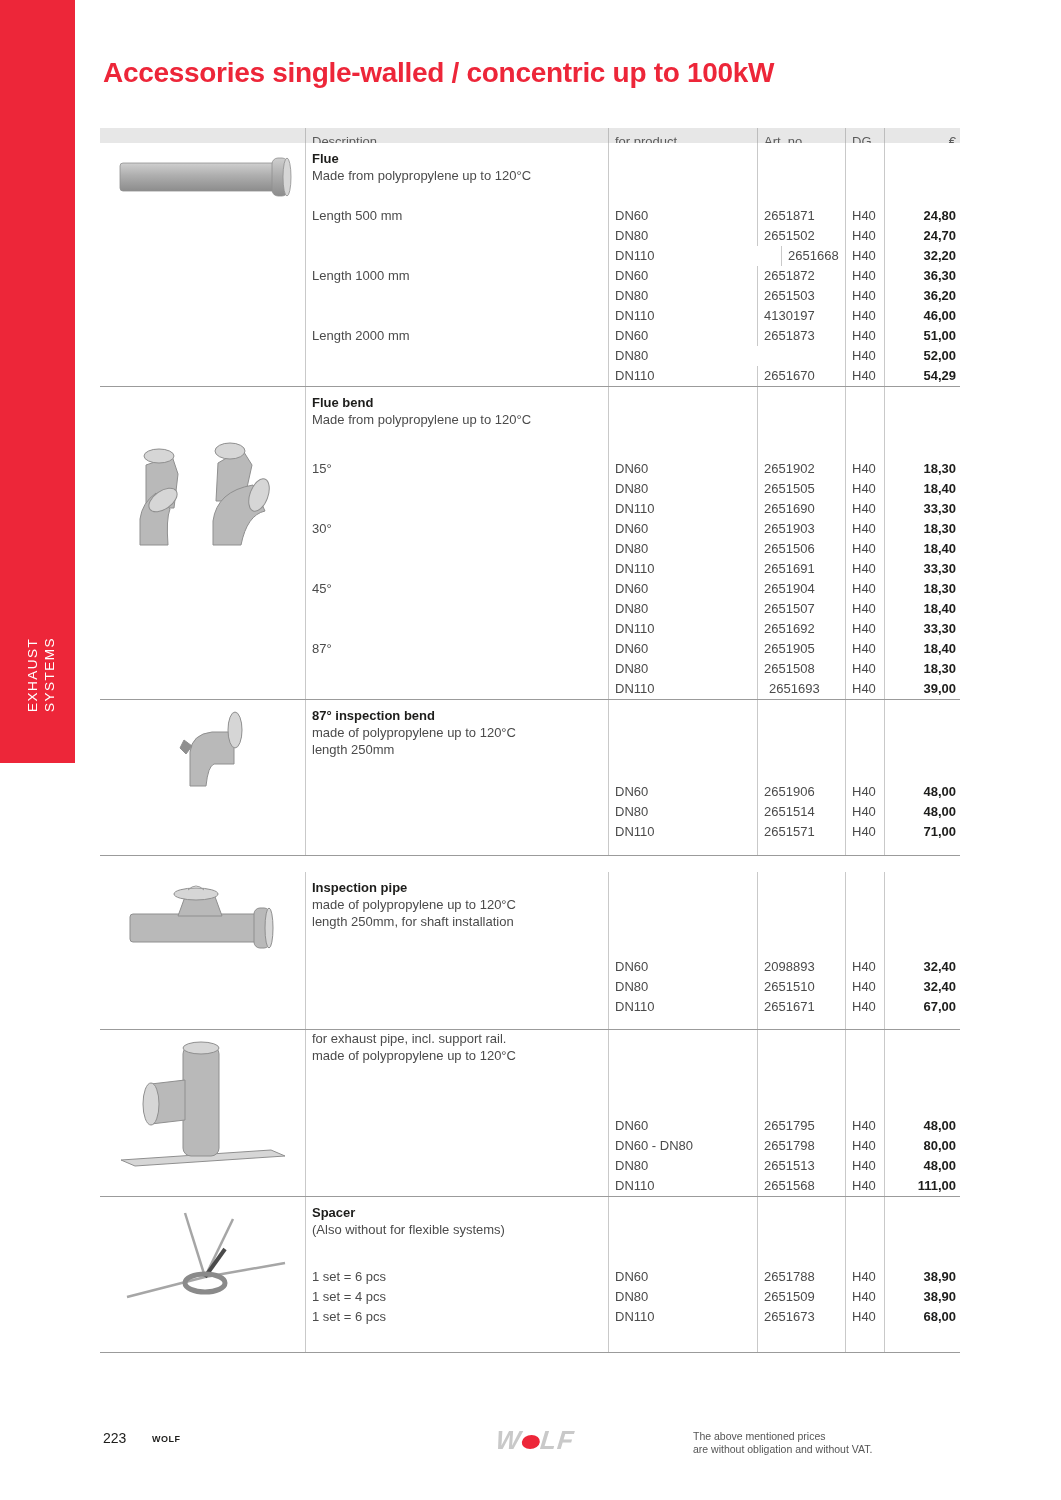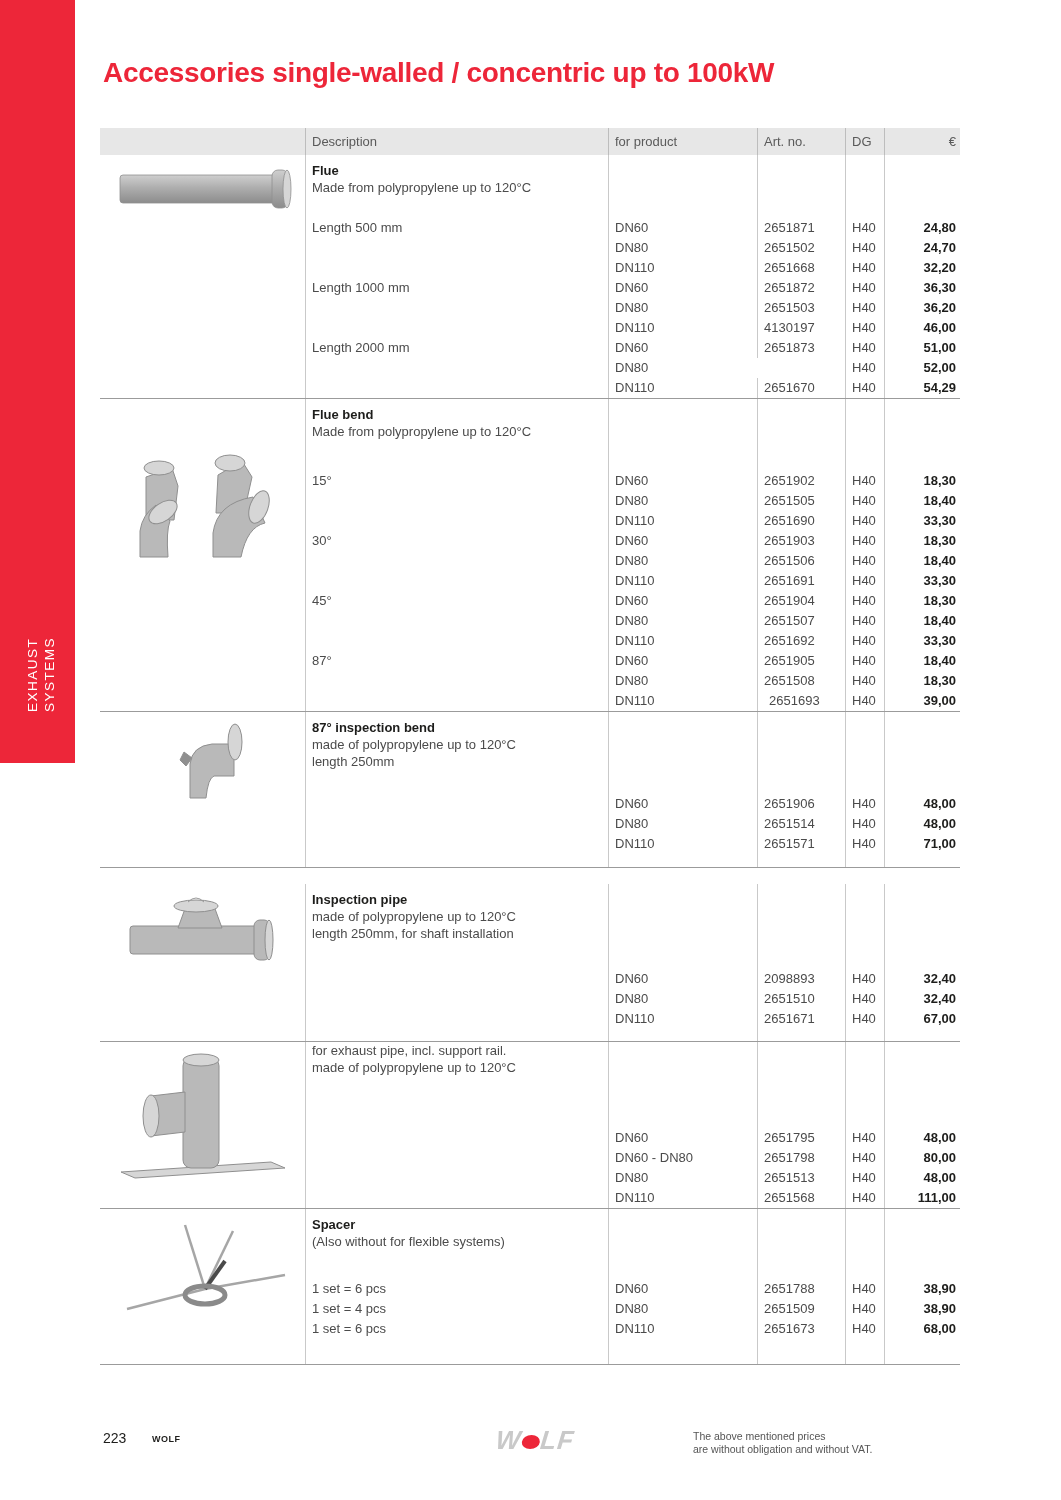--- a/index.html
+++ b/index.html
@@ -13,21 +13,21 @@
     transform-origin:0 0; color:#fff; font-size:13.5px; letter-spacing:1.5px;
     line-height:17px; white-space:nowrap; font-weight:400; }
 
   
   .page-title { position:absolute; left:103px; top:57px; width:880px;
     font-size:28px; font-weight:bold; color:#ED2639; letter-spacing:-0.3px; }
 
   
   .catalog { position:absolute; left:100px; top:128px; width:860px; font-size:13px; }
   .grid-row, .section { display:grid; grid-template-columns:205px 303px 149px 88px 39px 76px; }
-  .thead { background:#e7e7e7; height:27px; color:#5a5a5a; }
+  .thead { background:#e7e7e7; height:15px; color:#5a5a5a; }
   .thead .cell { line-height:27px; }
   .cell { padding-left:6px; overflow:hidden; }
   .cell.c2,.cell.c3,.cell.c4,.cell.c5,.cell.c6 { border-left:1px solid #c9c9c9; }
   .thead .cell.c2,.thead .cell.c3,.thead .cell.c4,.thead .cell.c5,.thead .cell.c6 { border-left:1px solid #bdbdbd; }
   .cell.num { text-align:right; padding-right:4px; padding-left:0; }
   .section { border-bottom:1px solid #9b9b9b; }
   .img-cell { display:flex; justify-content:center; align-items:flex-start; padding-top:8px; }
   .sec-title { font-weight:bold; color:#1d1d1b; line-height:17px; padding-top:7px; }
   .sec-sub { color:#4b4b4b; line-height:17px; }
   .data-cell { line-height:20px; color:#4b4b4b; white-space:nowrap; }
@@ -97,21 +97,21 @@
           <div class="cell c4 data-cell" style="grid-area: 2 / 4;">2651871</div>
           <div class="cell c5 data-cell" style="grid-area: 2 / 5;">H40</div>
           <div class="cell c6 data-cell num price" style="grid-area: 2 / 6;">24,80</div>
           <div class="cell c2 data-cell" style="grid-area: 3 / 2;"></div>
           <div class="cell c3 data-cell" style="grid-area: 3 / 3;">DN80</div>
           <div class="cell c4 data-cell" style="grid-area: 3 / 4;">2651502</div>
           <div class="cell c5 data-cell" style="grid-area: 3 / 5;">H40</div>
           <div class="cell c6 data-cell num price" style="grid-area: 3 / 6;">24,70</div>
           <div class="cell c2 data-cell" style="grid-area: 4 / 2;"></div>
           <div class="cell c3 data-cell" style="grid-area: 4 / 3;">DN110</div>
-          <div class="cell c4 data-cell" style="grid-area: 4 / 4;">2651668</div>
+          <div class="cell c4 data-cell" style="grid-area: 4 / 4; margin-left: 24px;">2651668</div>
           <div class="cell c5 data-cell" style="grid-area: 4 / 5;">H40</div>
           <div class="cell c6 data-cell num price" style="grid-area: 4 / 6;">32,20</div>
           <div class="cell c2 data-cell" style="grid-area: 5 / 2;">Length 1000 mm</div>
           <div class="cell c3 data-cell" style="grid-area: 5 / 3;">DN60</div>
           <div class="cell c4 data-cell" style="grid-area: 5 / 4;">2651872</div>
           <div class="cell c5 data-cell" style="grid-area: 5 / 5;">H40</div>
           <div class="cell c6 data-cell num price" style="grid-area: 5 / 6;">36,30</div>
           <div class="cell c2 data-cell" style="grid-area: 6 / 2;"></div>
           <div class="cell c3 data-cell" style="grid-area: 6 / 3;">DN80</div>
           <div class="cell c4 data-cell" style="grid-area: 6 / 4;">2651503</div>

